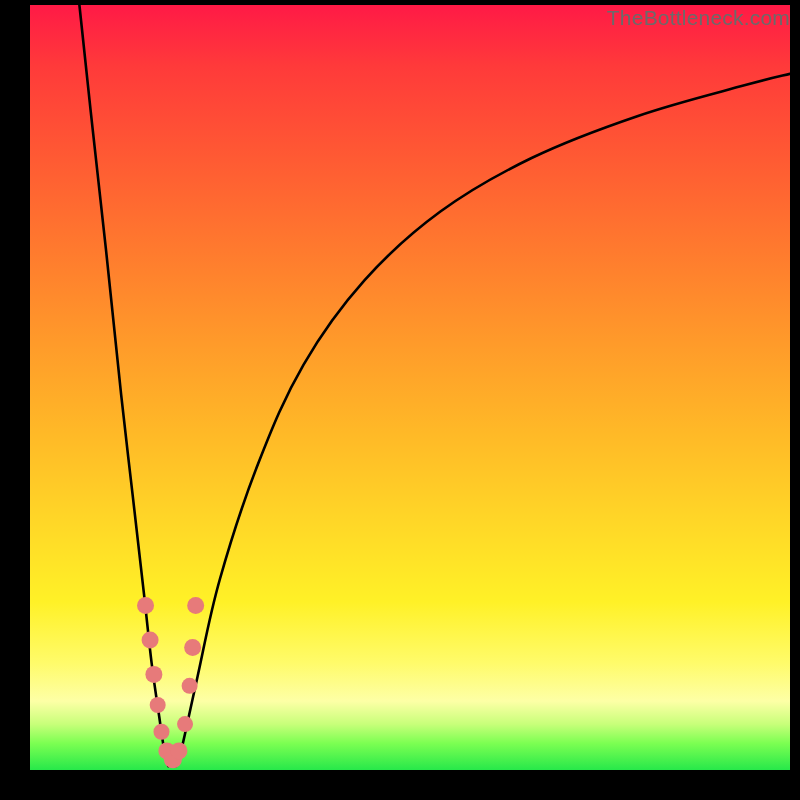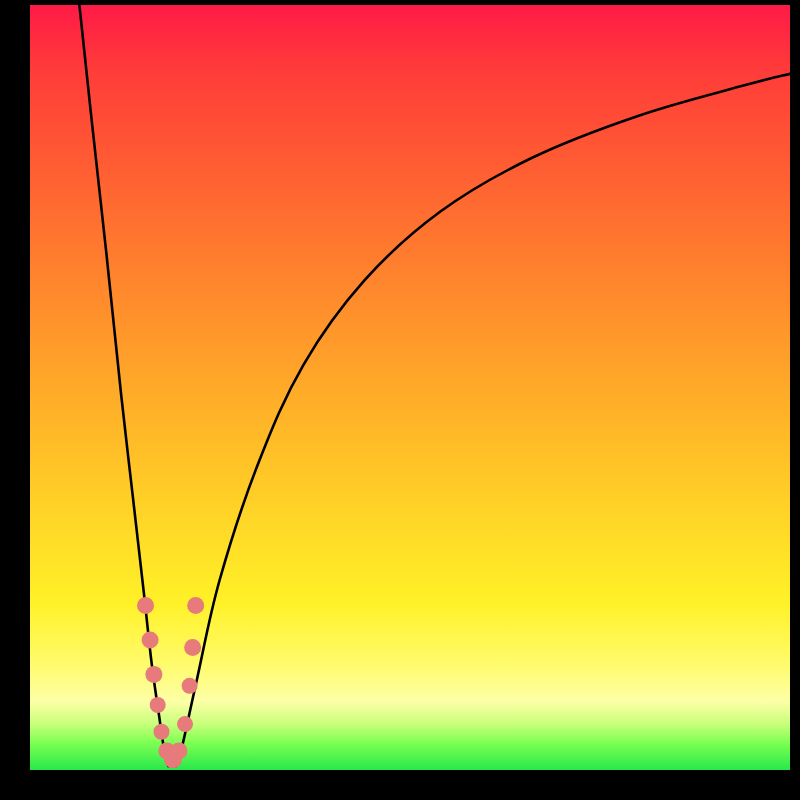--- a/index.html
+++ b/index.html
@@ -76,14 +76,15 @@
           <circle cx="142.88" cy="754.29" r="9" fill="#e77a7a" stroke="#c95858" stroke-width="0"></circle>
           <circle cx="148.96" cy="745.875" r="8.5" fill="#e77a7a" stroke="#c95858" stroke-width="0"></circle>
           <circle cx="155.04" cy="719.1" r="8" fill="#e77a7a" stroke="#c95858" stroke-width="0"></circle>
           <circle cx="159.6" cy="680.85" r="8" fill="#e77a7a" stroke="#c95858" stroke-width="0"></circle>
           <circle cx="162.64" cy="642.6" r="8.5" fill="#e77a7a" stroke="#c95858" stroke-width="0"></circle>
           <circle cx="165.68" cy="600.525" r="8.5" fill="#e77a7a" stroke="#c95858" stroke-width="0"></circle>
         </g>
     </svg>
   </div>
 
+  <div class="watermark">TheBottleneck.com</div>
 
 </div>
 
 </body></html>

